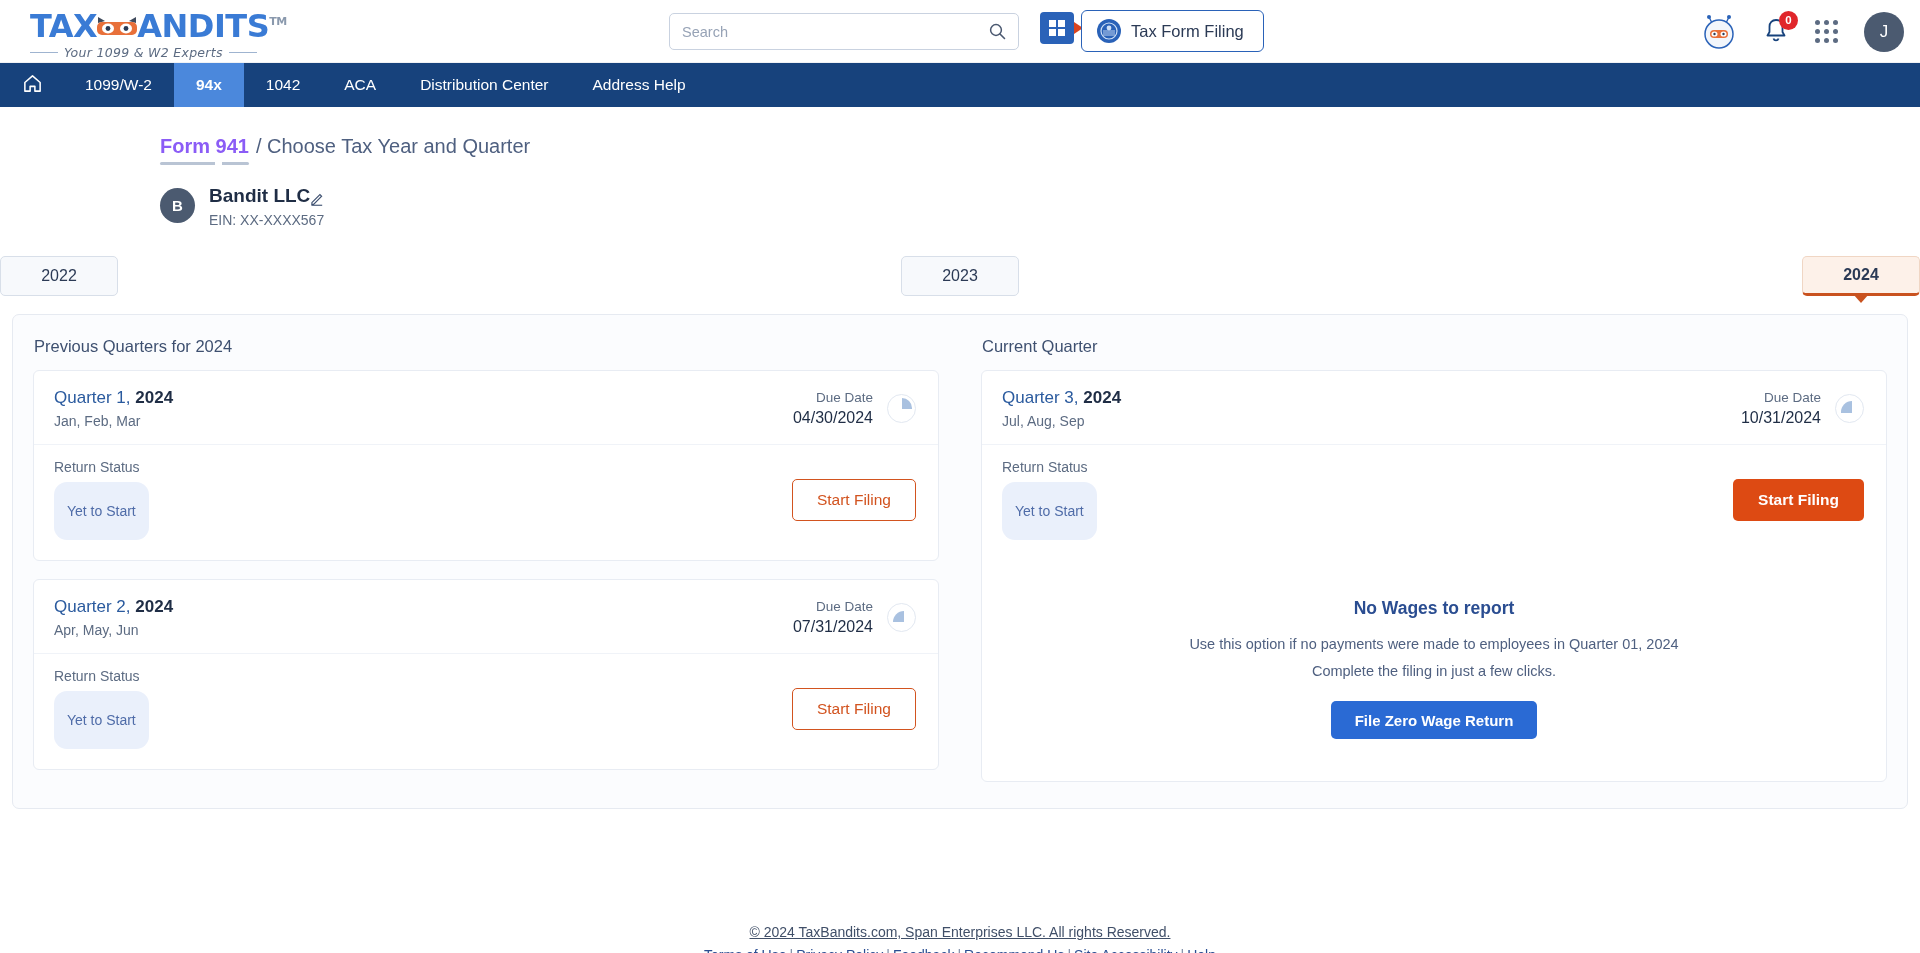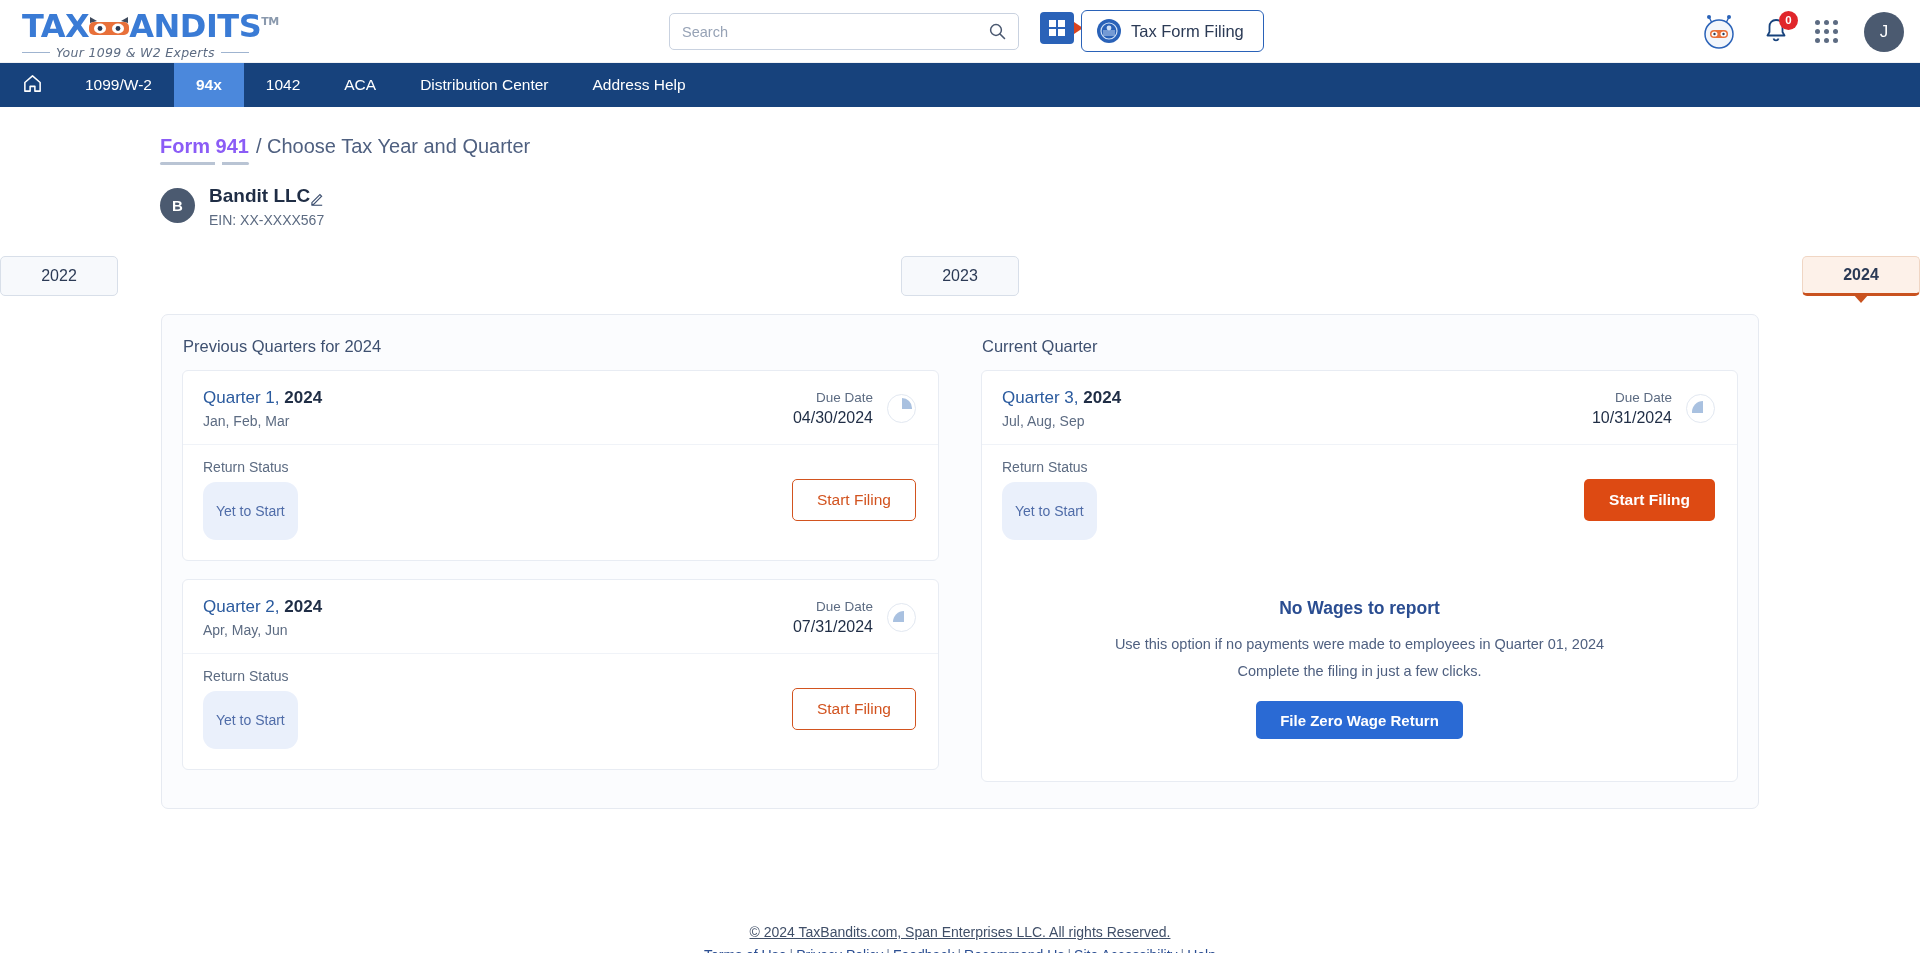--- a/index.html
+++ b/index.html
@@ -13,21 +13,21 @@
 
   
   .topbar {
     height: 63px;
     background: #ffffff;
     display: flex;
     align-items: center;
     position: relative;
     border-bottom: 1px solid #f0f2f5;
   }
-  .logo-wrap { margin-left: 22px; width: 235px; position: relative; height: 52px; }
+  .logo-wrap { margin-left: 30px; width: 235px; position: relative; height: 52px; }
   .logo-main {
     font-family: "DejaVu Sans", sans-serif;
     font-weight: bold; font-size: 32px; letter-spacing: -0.5px;
     color: #3a7bd5; line-height: 34px; position: relative; white-space: nowrap;
   }
   .logo-tm { font-size: 11px; vertical-align: super; color: #8a99ad; }
   .mask-icon {
     display: inline-block; width: 44px; height: 21px;
     vertical-align: -2px; position: relative; margin: 0 -2px;
   }
@@ -135,21 +135,21 @@
     background: #fdf1e9; border-color: #f0d6c4; border-bottom: 3px solid #c9521f;
     font-weight: bold;
   }
   .year-tab.active::after {
     content: ""; position: absolute; left: 50%; margin-left: -8px; bottom: -10px;
     width: 0; height: 0; border-left: 8px solid transparent;
     border-right: 8px solid transparent; border-top: 9px solid #c9521f;
   }
 
   .panel {
-    margin: 18px auto 0; width: 1598px; min-height: 408px;
+    margin: 18px auto 0; width: 1896px; min-height: 408px;
     background: #fbfcfe; border: 1px solid #e6eaf1; border-radius: 7px;
     display: flex; padding: 22px 20px 26px 20px; gap: 42px;
   }
   .col { flex: 1; min-width: 0; }
   .col-title { font-size: 16.5px; color: #3e5070; margin: 0 0 14px 1px; }
 
   .card { background: #fff; border: 1px solid #e8ecf3; border-radius: 6px; overflow: hidden; }
   .card + .card { margin-top: 18px; }
 
   .q-head {

